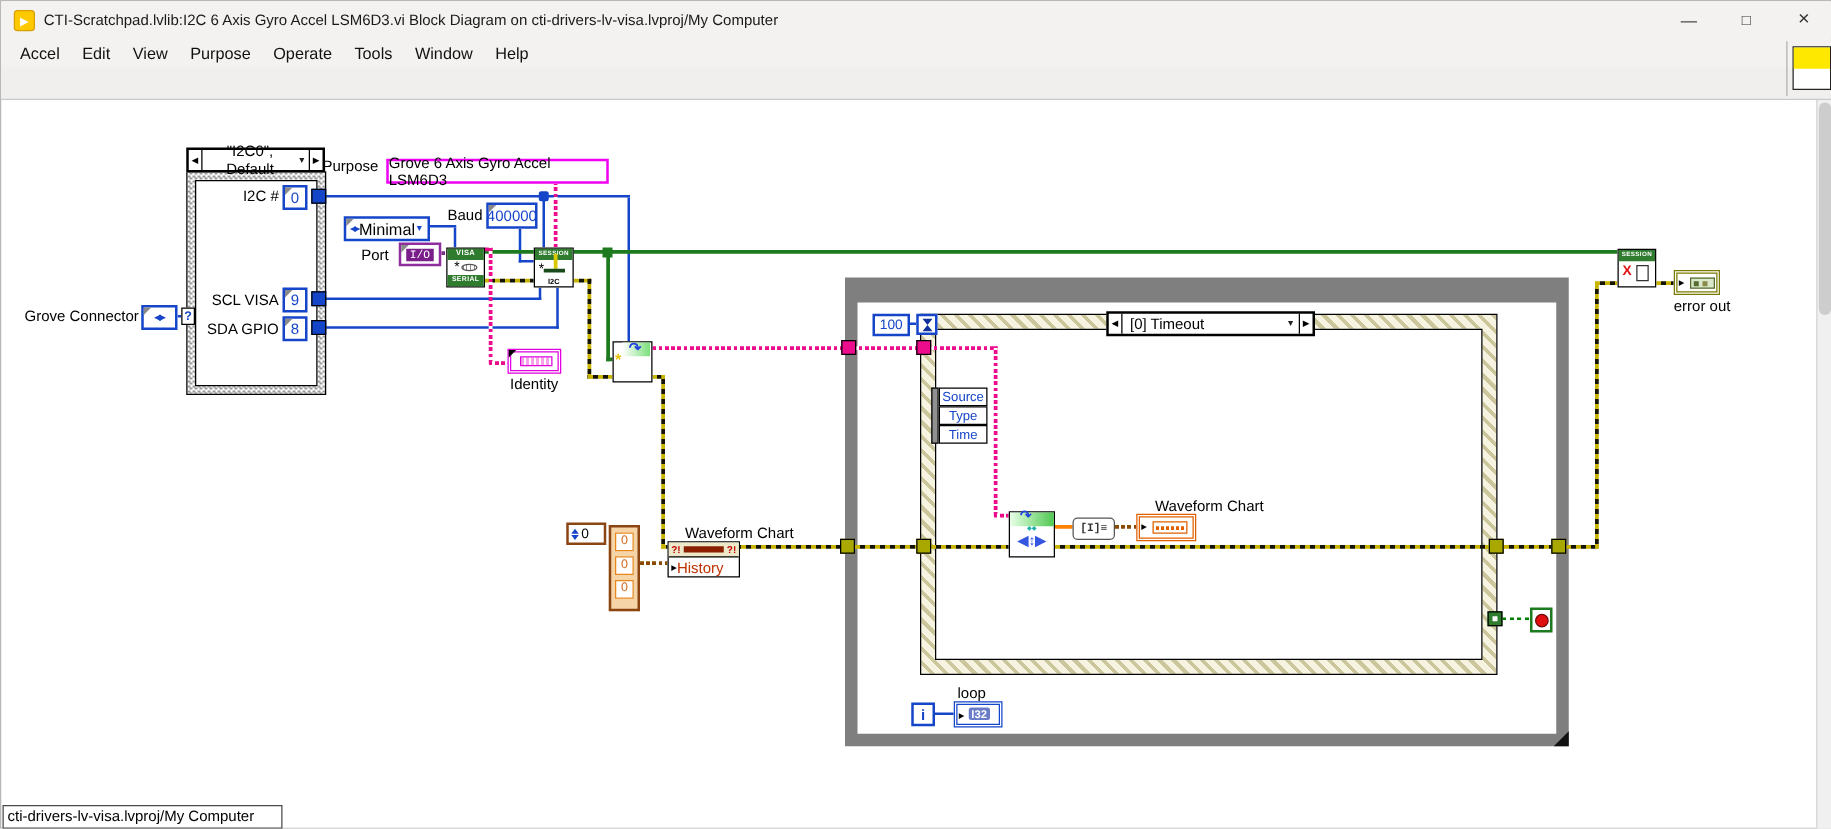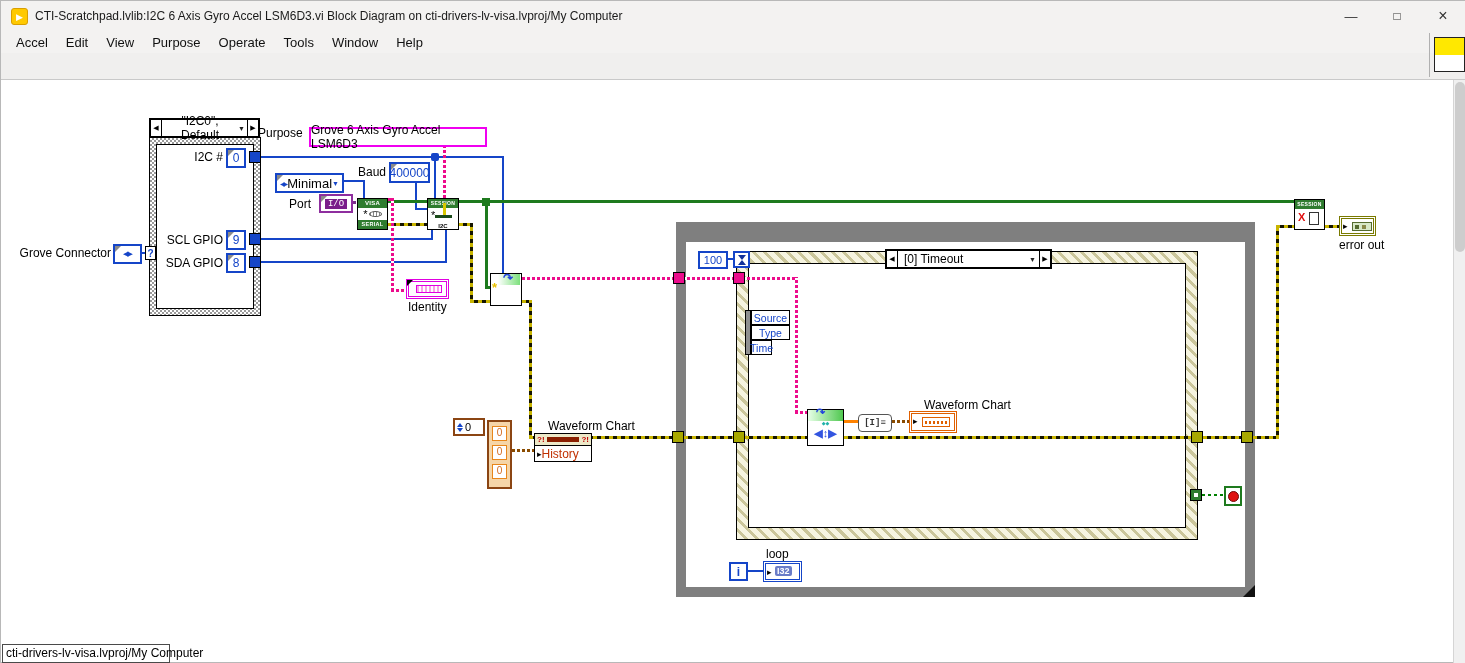--- a/index.html
+++ b/index.html
@@ -38,21 +38,21 @@
             color:#f2c400; text-shadow:0 0 1px #6b5900, 1px 1px 0 #6b5900; text-align:center; }
   #nav-win { left:1433px; top:36px; width:31px; height:35px; border:1px solid #222; background:#fff; }
   #nav-win .half { width:100%; height:17px; background:#ffe800; }
   #zoomtxt { left:1346px; top:58px; width:38px; font-size:12px; color:#222; text-align:right; }
   #tb-sep { left:1428px; top:32px; width:1px; height:44px; background:#b0b0b0; }
   #diagram-bg { left:2px; top:79px; width:1450px; height:582px; background:#ffffff; }
   #vscroll { left:1452px; top:79px; width:13px; height:584px; background:#f0f0f0;
              border-left:1px solid #d5d5d5; }
   #vscroll .thumb { position:absolute; left:1px; top:2px; width:10px; height:170px;
                     background:#cdcdcd; border-radius:5px; }
-  #statusbox { left:1px; top:643px; width:168px; height:19px; background:#fff;
+  #statusbox { left:1px; top:643px; width:224px; height:19px; background:#fff;
                border:1px solid #4a4a4a; font-size:12px; color:#000;
                padding:1px 0 0 3px; white-space:nowrap; }
 
   
   .lbl { font-size:12px; color:#000; white-space:nowrap; }
   .wb-h { height:2px; background:#1545c8; }
   .wb-v { width:2px;  background:#1545c8; }
   .wg-h { height:3px; background:#1e7a1e; }
   .wg-v { width:3px;  background:#1e7a1e; }
   .we-h { height:3px; background:repeating-linear-gradient(90deg,#c8b400 0 4px,#141400 4px 8px); }
@@ -187,21 +187,21 @@
 
   <div class="abs" id="while-loop"></div>
   <div class="abs" id="loop-grip"></div>
 
   <div class="abs" id="event-struct"></div>
   <div class="abs" id="event-inner"></div>
 
   <div class="abs" style="left:744px;top:309px;width:6px;height:45px;background:#909090;border:1px solid #000"></div>
   <div class="abs evcell" style="left:750px;top:309px;width:39px;height:15px">Source</div>
   <div class="abs evcell" style="left:750px;top:324px;width:39px;height:15px">Type</div>
-  <div class="abs evcell" style="left:750px;top:339px;width:21px;height:15px">Time</div>
+  <div class="abs evcell" style="left:750px;top:339px;width:39px;height:15px">Time</div>
 
   <div class="abs wb-h" style="left:245px;top:155px;width:15px"></div>
   <div class="abs wb-h" style="left:260px;top:155px;width:243px"></div>
   <div class="abs wb-v" style="left:433px;top:157px;height:40px"></div>
   <div class="abs jdot-b" style="left:430px;top:152px"></div>
   <div class="abs wb-v" style="left:501px;top:157px;height:115px"></div>
   <div class="abs wb-h" style="left:245px;top:237px;width:15px"></div>
   <div class="abs wb-h" style="left:260px;top:237px;width:172px"></div>
   <div class="abs wb-v" style="left:430px;top:229px;height:10px"></div>
   <div class="abs wb-h" style="left:245px;top:260px;width:15px"></div>
@@ -267,21 +267,21 @@
     <span class="sel-arr" style="border-left:none">◀</span>
     <span style="flex:1;text-align:center">"I2C0", Default</span>
     <span style="font-size:7px;color:#222;margin-right:2px">▼</span>
     <span class="sel-arr" style="border-right:none">▶</span>
   </div>
   <div class="abs lbl" style="left:156px;top:149px;width:66px;text-align:right">I2C #</div>
   <div class="abs konst" style="left:225px;top:147px;width:20px;height:20px">
       <i class="ct"></i>
       <span>0</span>
     </div>
-  <div class="abs lbl" style="left:150px;top:232px;width:72px;text-align:right">SCL GPIO</div>
+  <div class="abs lbl" style="left:150px;top:232px;width:72px;text-align:right">SCL VISA</div>
   <div class="abs konst" style="left:225px;top:229px;width:20px;height:20px">
       <i class="ct"></i>
       <span>9</span>
     </div>
   <div class="abs lbl" style="left:150px;top:255px;width:72px;text-align:right">SDA GPIO</div>
   <div class="abs konst" style="left:225px;top:252px;width:20px;height:20px">
       <i class="ct"></i>
       <span>8</span>
     </div>
   <div class="abs tun blue" style="left:248px;top:150px"></div>

